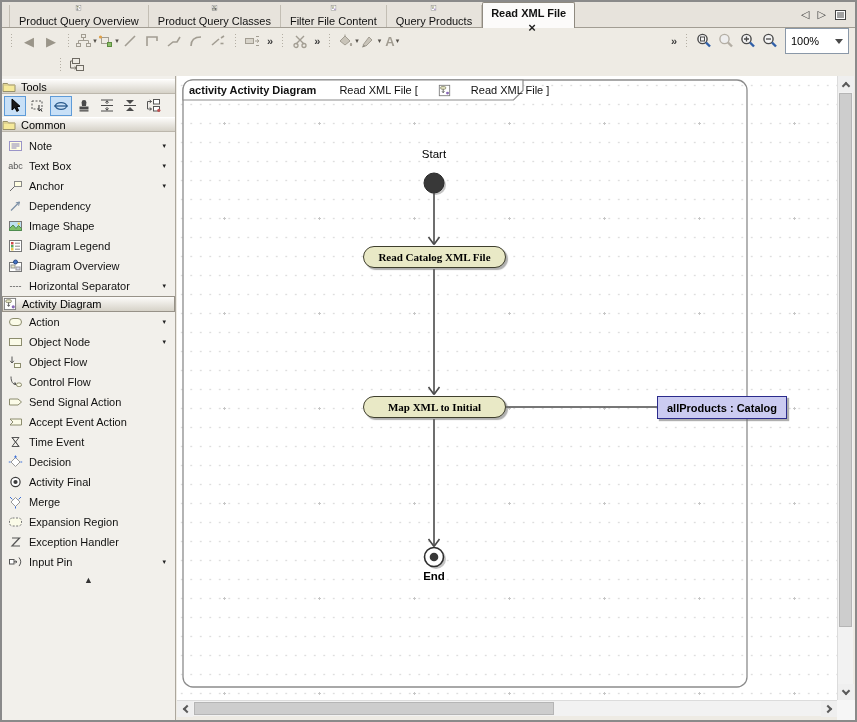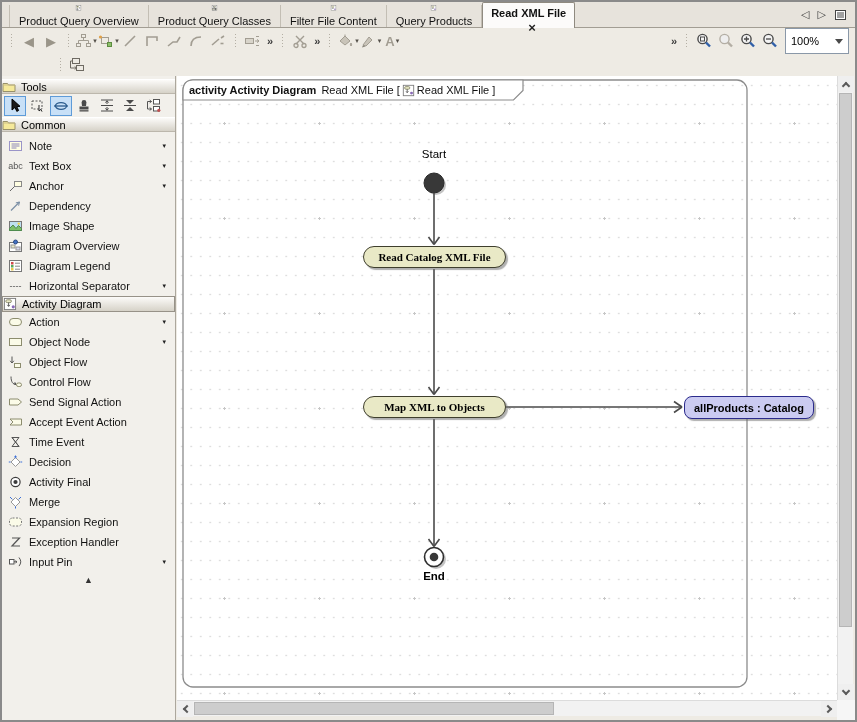--- a/index.html
+++ b/index.html
@@ -67,21 +67,21 @@
       radial-gradient(circle,#c7c7c7 1.1px, rgba(0,0,0,0) 1.4px),
       radial-gradient(circle,#dedede 0.9px, rgba(0,0,0,0) 1.15px);
     background-size:95px 95px, 9.5px 19px; }
   .canvas svg.layer{ position:absolute; left:0; top:0; }
   .dlabel{ position:absolute; text-align:center; font-size:11.5px; color:#000; }
   .node{ position:absolute; display:flex; align-items:center; justify-content:center;
     font-weight:bold; font-size:11px; color:#000; box-shadow:2px 2px 1px rgba(110,110,110,0.55); }
   .action{ width:143px; height:22px; background:#e9e9c6; border:1px solid #3f3f2d; border-radius:11px;font-family:Liberation Serif, serif; }
   .objnode{ width:130px; height:23px; background:#cbcbf1; border:1px solid #2b2b8c; }
   .frame-head{ position:absolute; left:12px; top:7px; height:15px; line-height:15px; font-size:11px;
-    white-space:nowrap; display:flex; align-items:center; gap:2px; }
+    white-space:nowrap; display:flex; align-items:center; gap:20px; }
   .frame-head b{ margin-right:3px; }
   
   .vscroll{ position:absolute; left:835px; top:74px; width:16px; height:624px; background:#f2f2f2; border-left:1px solid #dcdcdc; }
   .hscroll{ position:absolute; left:175px; top:698px; width:660px; height:16px; background:#f2f2f2; border-top:1px solid #dcdcdc; }
   .sbtn{ position:absolute; width:16px; height:16px; display:flex; align-items:center; justify-content:center; background:#efefef; }
   .thumb{ position:absolute; background:#cdcdcd; border:1px solid #b5b5b5; }
   .chev{ width:6px; height:6px; border-left:2px solid #5a5a5a; border-bottom:2px solid #5a5a5a; }
   .chev.up{ transform:rotate(135deg); margin-top:3px; } .chev.down{ transform:rotate(-45deg); margin-bottom:2px; }
   .chev.left{ transform:rotate(45deg); margin-left:3px; } .chev.right{ transform:rotate(-135deg); margin-right:3px; }
   .corner{ position:absolute; left:835px; top:698px; width:18px; height:20px; background:#f6f6f6; }
@@ -391,39 +391,39 @@
             <rect x="1.5" y="2.5" width="12" height="9" fill="#bfe0f0" stroke="#777"></rect>
             <path d="M1.5 9.5 L5 6 L8 9.5 L10.5 6.5 L13.5 9.5 V11.5 H1.5 Z" fill="#7fbf6a" stroke="#4e8c4e"></path>
             <circle cx="10.8" cy="4.6" r="1.2" fill="#f2d24b"></circle>
           </svg>
         </span>
       <span>Image Shape</span>
     </div>
     <div class="s-item">
       <span class="ic">
           <svg width="15" height="14" viewBox="0 0 15 14">
-            <rect x="1.5" y="3.5" width="12" height="9" fill="#fff" stroke="#777"></rect>
-            <rect x="3" y="6" width="4" height="3" fill="#e8e8c6" stroke="#999"></rect>
-            <rect x="8" y="8" width="4" height="3" fill="#d9d9f0" stroke="#999"></rect>
-            <circle cx="7.5" cy="3" r="2" fill="#4472c4" stroke="#2a4a84"></circle>
-          </svg>
-        </span>
-      <span>Diagram Overview</span>
-    </div>
-    <div class="s-item">
-      <span class="ic">
-          <svg width="15" height="14" viewBox="0 0 15 14">
             <rect x="1.5" y="1.5" width="12" height="11" fill="#fff" stroke="#777"></rect>
             <rect x="3" y="3" width="2.5" height="2.5" fill="#d04a4a"></rect>
             <rect x="3" y="6" width="2.5" height="2.5" fill="#58a858"></rect>
             <rect x="3" y="9" width="2.5" height="2.5" fill="#e8c84a"></rect>
             <path d="M7 4.2 h5 M7 7.2 h5 M7 10.2 h5" stroke="#888"></path>
           </svg>
         </span>
       <span>Diagram Legend</span>
+    </div>
+    <div class="s-item">
+      <span class="ic">
+          <svg width="15" height="14" viewBox="0 0 15 14">
+            <rect x="1.5" y="3.5" width="12" height="9" fill="#fff" stroke="#777"></rect>
+            <rect x="3" y="6" width="4" height="3" fill="#e8e8c6" stroke="#999"></rect>
+            <rect x="8" y="8" width="4" height="3" fill="#d9d9f0" stroke="#999"></rect>
+            <circle cx="7.5" cy="3" r="2" fill="#4472c4" stroke="#2a4a84"></circle>
+          </svg>
+        </span>
+      <span>Diagram Overview</span>
     </div>
     <div class="s-item">
       <span class="ic">----</span>
       <span>Horizontal Separator</span>
       <span class="drop">▾</span>
     </div>
 
     <div class="s-header boxed">
       <svg width="14" height="14" viewBox="0 0 15 15">
           <rect x="1.5" y="1.5" width="12" height="12" fill="#fff" stroke="#7a7a7a"></rect>
@@ -592,22 +592,22 @@
           <rect x="1.5" y="1.5" width="12" height="12" fill="#fff" stroke="#7a7a7a"></rect>
           <rect x="3" y="3" width="6" height="3" rx="1.5" fill="#e9e9c6" stroke="#8a8a6e"></rect>
           <path d="M6 6 V10 M6 10 l-1.4 -1.6 M6 10 l1.4 -1.6" stroke="#555" fill="none"></path>
           <circle cx="11" cy="10.5" r="1.7" fill="#8a6ab8"></circle>
         </svg>
       <span>Read XML File ]</span>
     </div>
 
     <div class="dlabel" style="left:237px; top:72px; width:40px;">Start</div>
     <div class="node action" style="left:186px; top:170px;">Read Catalog XML File</div>
-    <div class="node action" style="left:186px; top:320px;">Map XML to Objects</div>
-    <div class="node objnode" style="left:507px; top:320px;border-radius:8px;">allProducts : Catalog</div>
+    <div class="node action" style="left:186px; top:320px;">Map XML to Initial</div>
+    <div class="node objnode" style="left:480px; top:320px;">allProducts : Catalog</div>
     <div class="dlabel" style="left:237px; top:494px; width:40px;font-weight:bold;">End</div>
   </div>
 
   <div class="vscroll">
     <div class="sbtn" style="top:0; left:0;">
         <div class="chev up"></div>
       </div>
     <div class="thumb" style="top:17px; left:1px; right:1px; height:534px;"></div>
     <div class="sbtn" style="top:608px; left:0;">
         <div class="chev down"></div>

